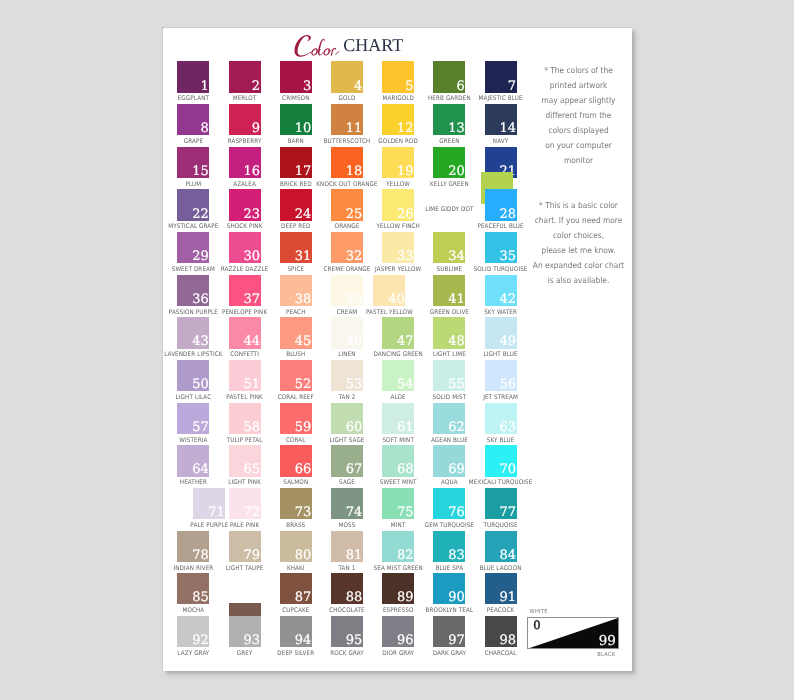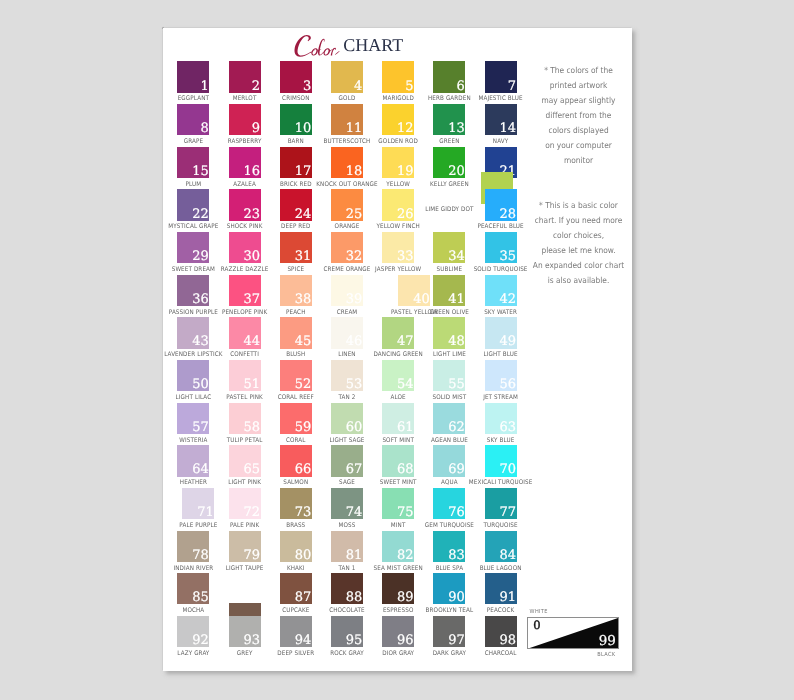--- a/index.html
+++ b/index.html
@@ -295,21 +295,21 @@
           <span class="num">38</span>
         </div>
         <div class="lbl">PEACH</div>
       </div>
       <div class="cell" style="left: 153.6px; top: 213.25px;">
         <div class="sw" style="background:#FDF8E5">
           <span class="num">39</span>
         </div>
         <div class="lbl">CREAM</div>
       </div>
-      <div class="cell" style="left: 221px; top: 213.25px;">
+      <div class="cell" style="left: 196px; top: 213.25px;">
         <div class="sw" style="background:#FCE5AE">
           <span class="num">40</span>
         </div>
         <div class="lbl">PASTEL YELLOW</div>
       </div>
       <div class="cell" style="left: 256px; top: 213.25px; border-radius: 7px;">
         <div class="sw" style="background:#A5B84E">
           <span class="num">41</span>
         </div>
         <div class="lbl">GREEN OLIVE</div>
@@ -481,21 +481,21 @@
           <span class="num">69</span>
         </div>
         <div class="lbl">AQUA</div>
       </div>
       <div class="cell" style="left: 307.2px; top: 383.85px;">
         <div class="sw" style="background:#2BF0F4">
           <span class="num">70</span>
         </div>
         <div class="lbl">MEXICALI TURQUOISE</div>
       </div>
-      <div class="cell" style="left: 5px; top: 426.5px;">
+      <div class="cell" style="left: 16px; top: 426.5px;">
         <div class="sw" style="background:#DED5E7">
           <span class="num">71</span>
         </div>
         <div class="lbl">PALE PURPLE</div>
       </div>
       <div class="cell" style="left: 51.2px; top: 426.5px;">
         <div class="sw" style="background:#FCE2EC">
           <span class="num">72</span>
         </div>
         <div class="lbl">PALE PINK</div>

